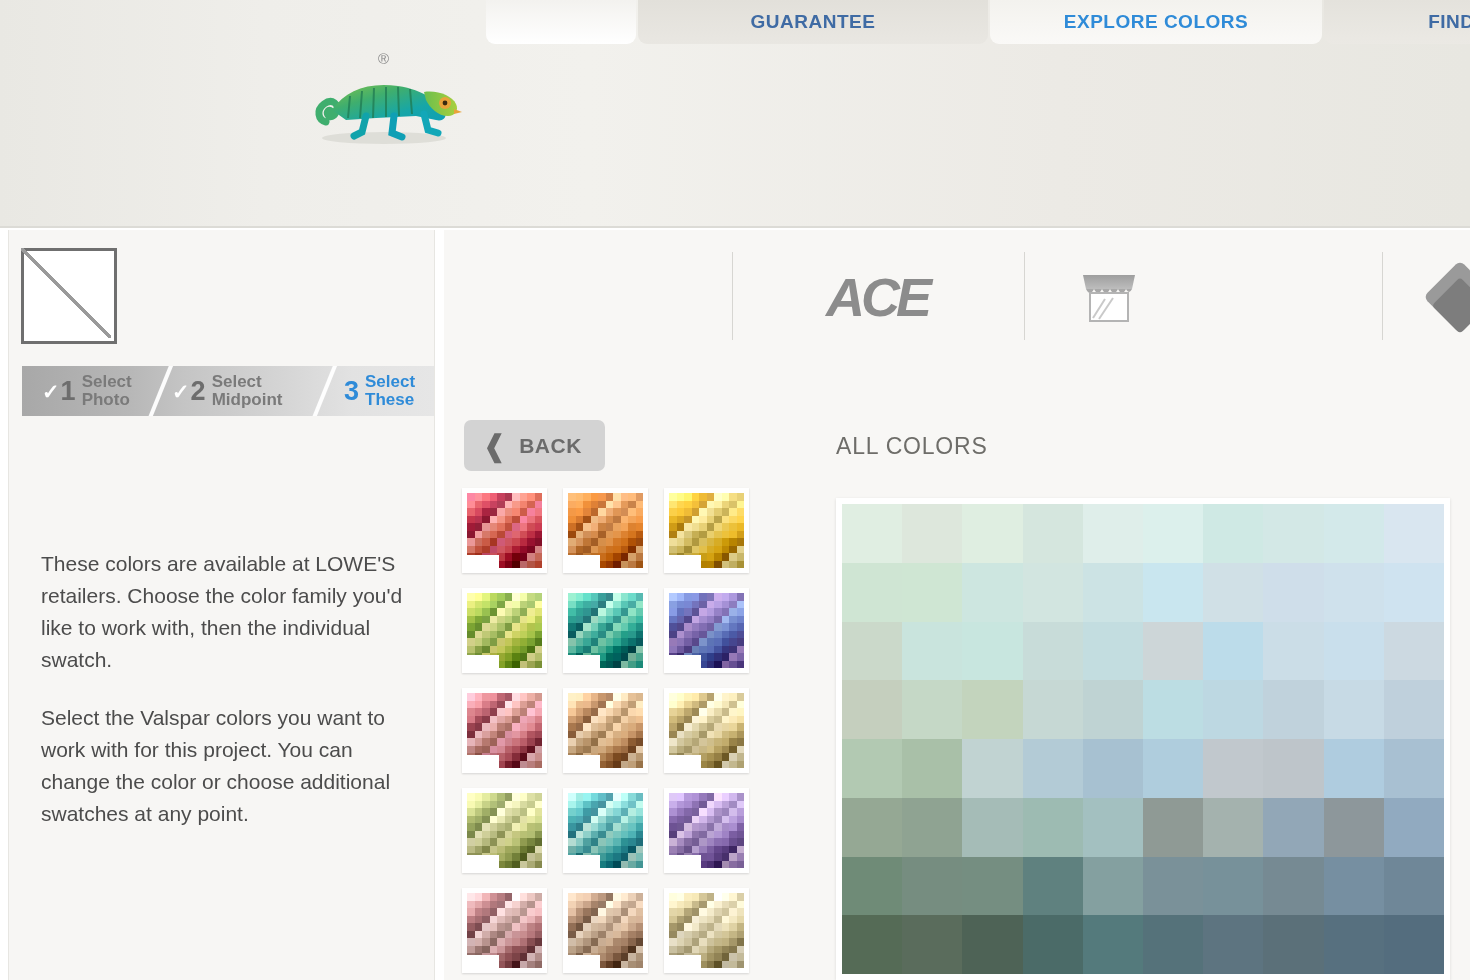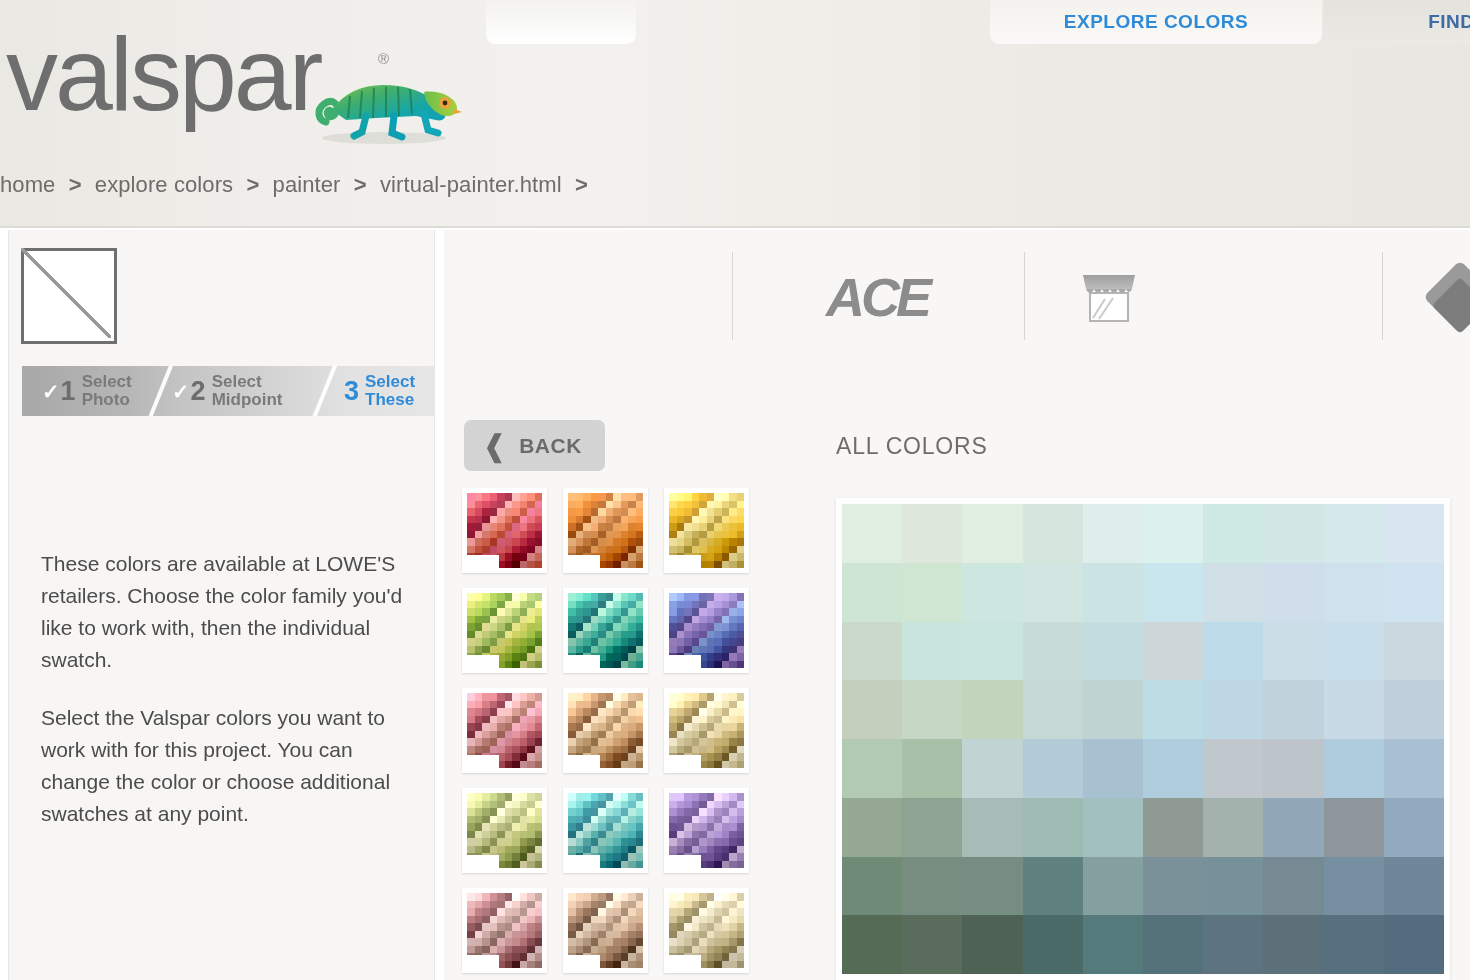--- a/index.html
+++ b/index.html
@@ -179,30 +179,32 @@
 <body>
 
 <div id="app">
 
   <div class="header-band"></div>
 
   <nav class="topnav">
     <div class="tab tab-blank">
       <span></span>
     </div>
+    <div class="tab tab-guarantee">
+      <span>GUARANTEE</span>
+    </div>
     <div class="tab tab-explore">
       <span>EXPLORE COLORS</span>
     </div>
     <div class="tab tab-find">
       <span>FIND THE</span>
     </div>
   </nav>
 
   <div class="logo-wrap">
-    <div class="logo-text">valspar</div>
     <div class="logo-reg">®</div>
     <svg class="chameleon" viewBox="0 0 170 90">
       <defs>
         <linearGradient id="chamBody" x1="0" y1="0" x2="1" y2="1">
           <stop offset="0%" stop-color="#7fc24a"></stop>
           <stop offset="35%" stop-color="#3fae6e"></stop>
           <stop offset="70%" stop-color="#16a6a8"></stop>
           <stop offset="100%" stop-color="#0f9fb5"></stop>
         </linearGradient>
         <linearGradient id="chamHead" x1="0" y1="0" x2="1" y2="0">
@@ -224,30 +226,20 @@
         <path d="M80,27 L80,57"></path>
           <path d="M92,27 L93,56"></path>
           <path d="M104,29 L106,54"></path>
       </g>
       <path d="M60,56 L56,72 L48,76" fill="none" stroke="#11a3ab" stroke-width="7" stroke-linecap="round"></path>
       <path d="M88,56 L86,73 L96,77" fill="none" stroke="#0f9fb5" stroke-width="7" stroke-linecap="round"></path>
       <path d="M118,54 L122,70 L132,73" fill="none" stroke="#12a7b8" stroke-width="7" stroke-linecap="round"></path>
     </svg>
   </div>
 
-  <div class="breadcrumb">
-    <span>home</span>
-    <span class="crumb-sep">&gt;</span>
-    <span>explore colors</span>
-    <span class="crumb-sep">&gt;</span>
-    <span>painter</span>
-    <span class="crumb-sep">&gt;</span>
-    <span>virtual-painter.html</span>
-    <span class="crumb-sep">&gt;</span>
-  </div>
 
   <div class="body-area">
     <div class="gutter-left"></div>
     <div class="gutter-mid"></div>
 
     <aside class="sidebar">
 
       <div class="slot-row">
         <div class="color-slot"></div>
       </div>

